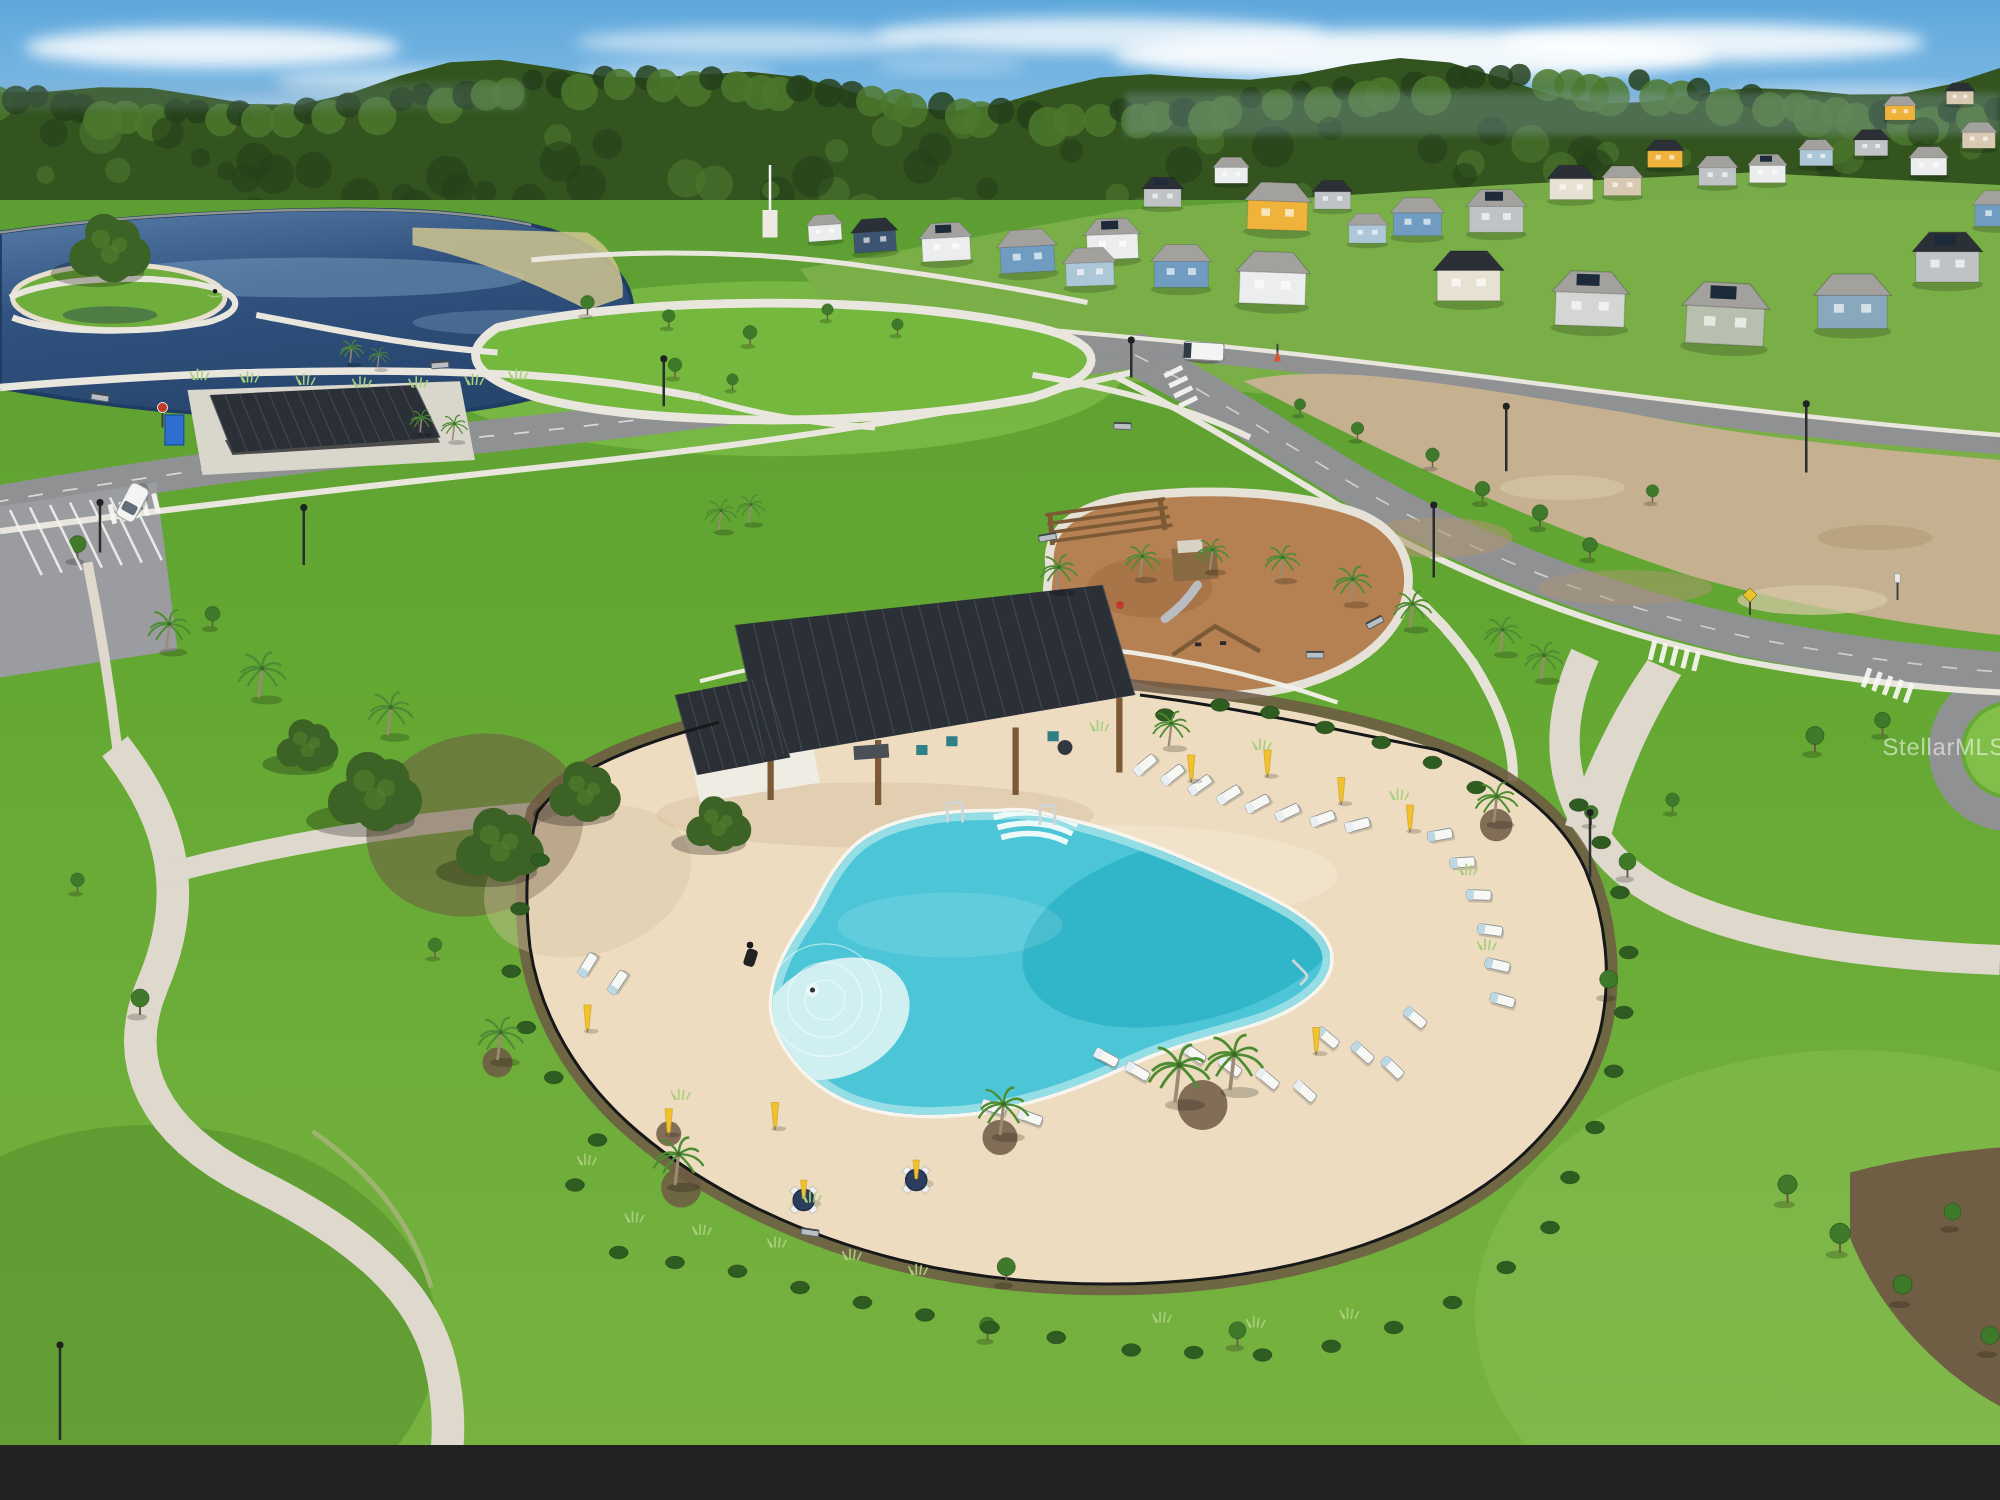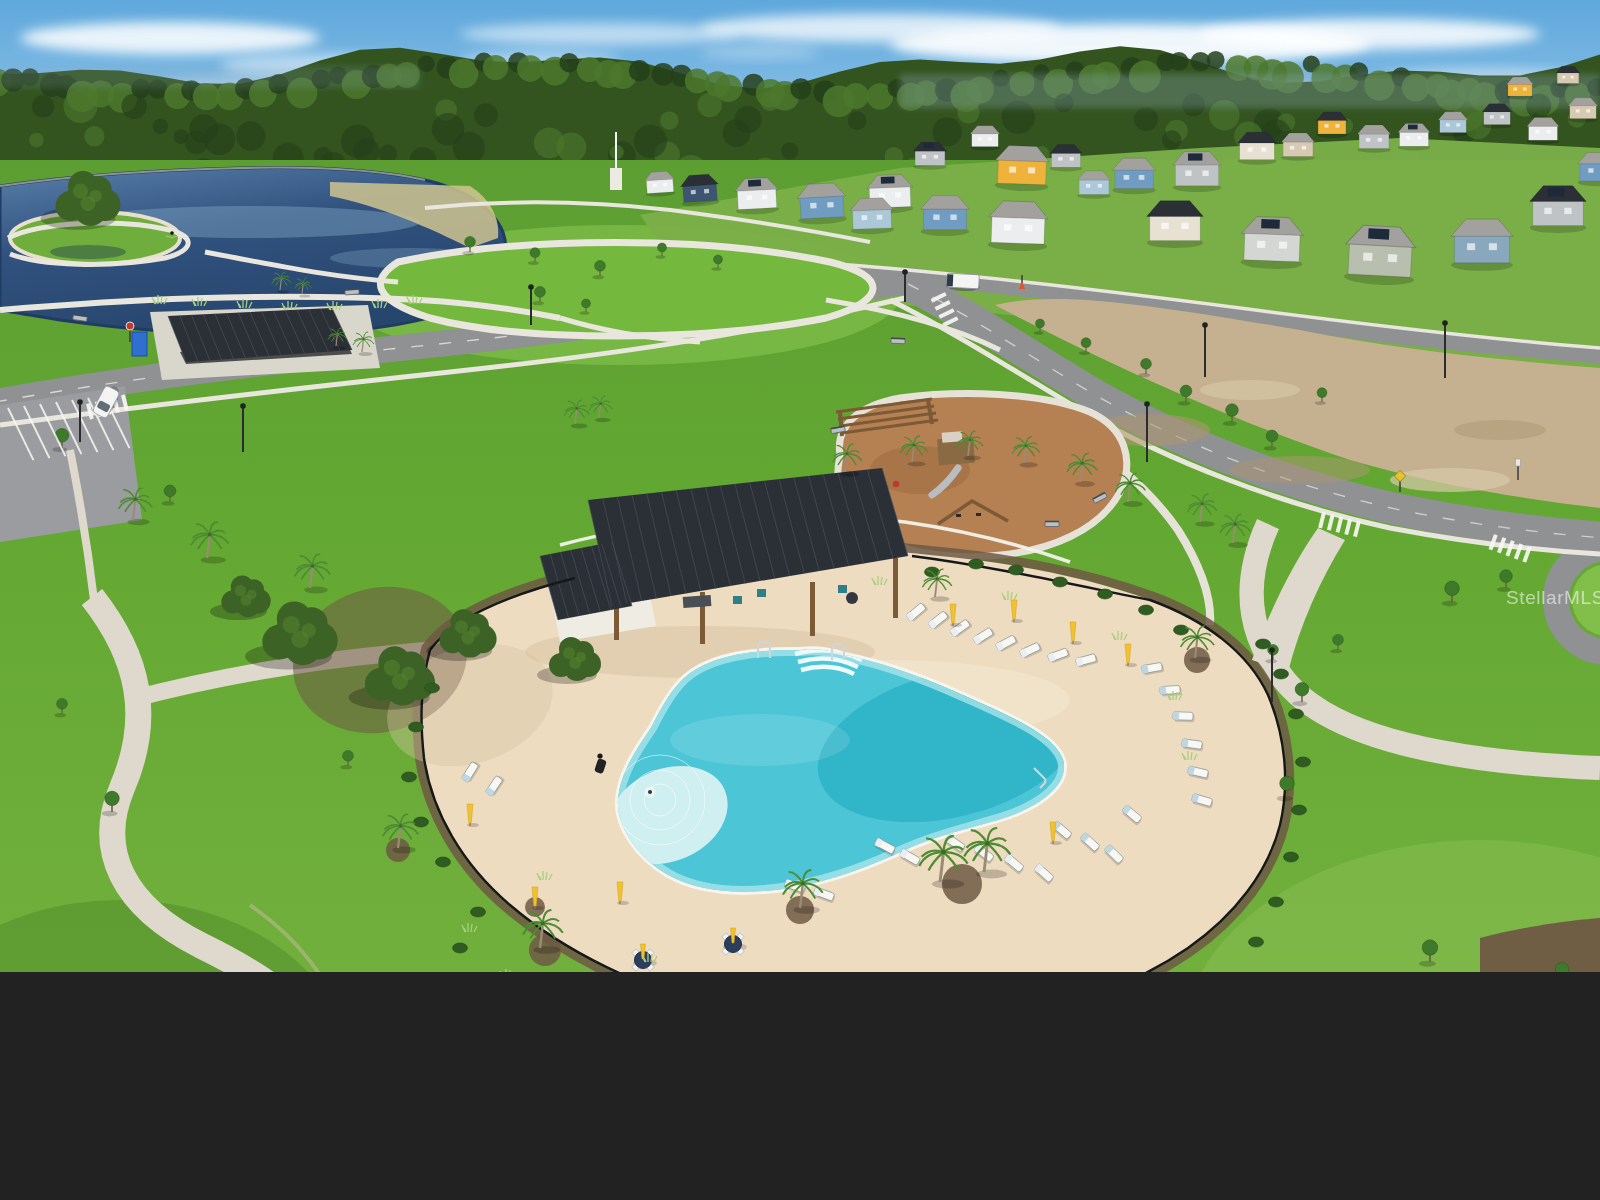--- a/index.html
+++ b/index.html
@@ -1,16 +1,16 @@
 <!DOCTYPE html>
 <html><head>
 <meta charset="utf-8">
 <style>
   html,body{margin:0;padding:0;background:#222;}
-  #stage{width:1600px;height:972px;position:relative;overflow:hidden;}
+  #stage{width:1600px;height:1156px;position:relative;overflow:hidden;}
   svg{display:block;}
   .wm{font-family:"Liberation Sans",sans-serif;font-size:19px;letter-spacing:.6px;
       fill:#ffffff;opacity:.55;}
 </style>
 </head>
 <body>
 
 <div id="stage">
 <svg id="scene" width="1600" height="1200" viewBox="0 0 1600 1200" xmlns="http://www.w3.org/2000/svg">
   <defs>

